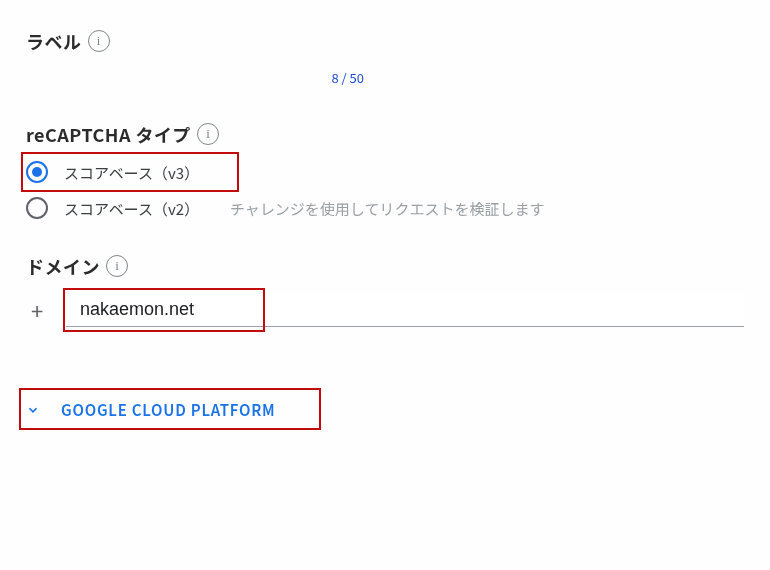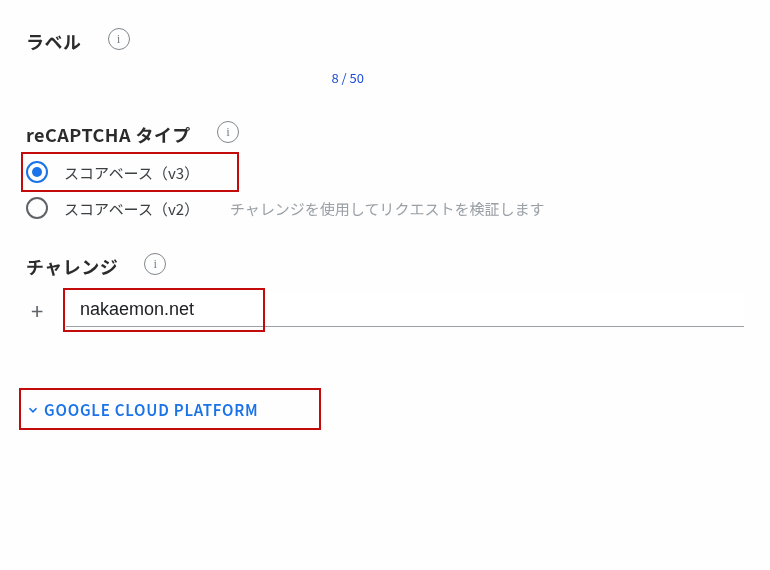--- a/index.html
+++ b/index.html
@@ -6,21 +6,22 @@
     body {
       font-family: "Noto Sans JP", "Roboto", Arial, sans-serif;
       background: #fefefe;
       padding: 28px 26px;
       width: 770px;
       color: #3c4043;
     }
     .section { margin-bottom: 34px; }
     .field-label-row {
       display: flex;
-      gap: 26px;
+      align-items: center;
+      gap: 6px;
       margin-bottom: 14px;
     }
     .field-label {
       font-size: 18px;
       font-weight: 700;
       color: #2b2b2b;
       letter-spacing: 0.5px;
     }
     .info-icon {
       width: 22px; height: 22px;
@@ -85,21 +86,21 @@
       border-bottom: 1px solid #9aa0a6;
       padding: 6px 14px;
       font-size: 18px;
       color: #202124;
       flex: 1;
       outline: none;
     }
     .collapsible-row {
       display: flex;
       align-items: center;
-      gap: 4px;
+      gap: 21px;
       margin-top: 38px;
       cursor: pointer;
     }
     .chevron {
       width: 14px; height: 14px;
       color: #1a73e8;
     }
     .collapsible-label {
       font-size: 15px;
       font-weight: 600;
@@ -142,21 +143,21 @@
   <div class="radio-row">
     <span class="radio"></span>
     <span class="radio-label">スコアベース（v2）</span>
     <span class="radio-desc">チャレンジを使用してリクエストを検証します</span>
   </div>
 </div>
 
 
 <div class="section">
   <div class="field-label-row">
-    <span class="field-label">チャレンジ</span>
+    <span class="field-label">ドメイン</span>
     <span class="info-icon">i</span>
   </div>
   <div class="domain-row" style="position:relative;">
     <span class="plus-icon">+</span>
     <input type="text" class="domain-input" value="nakaemon.net" style="">
     <span class="redbox" style="position:absolute;left:38px;top:-4px;width:200px;height:42px;pointer-events:none;"></span>
   </div>
 </div>
 
 

